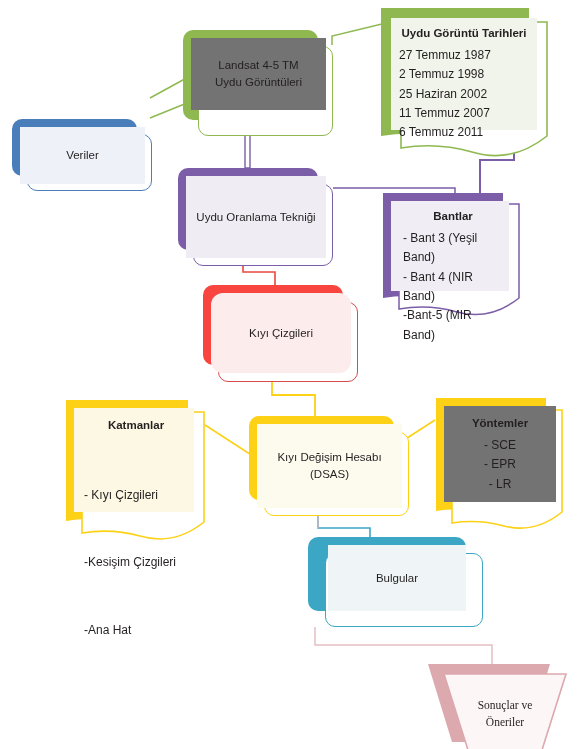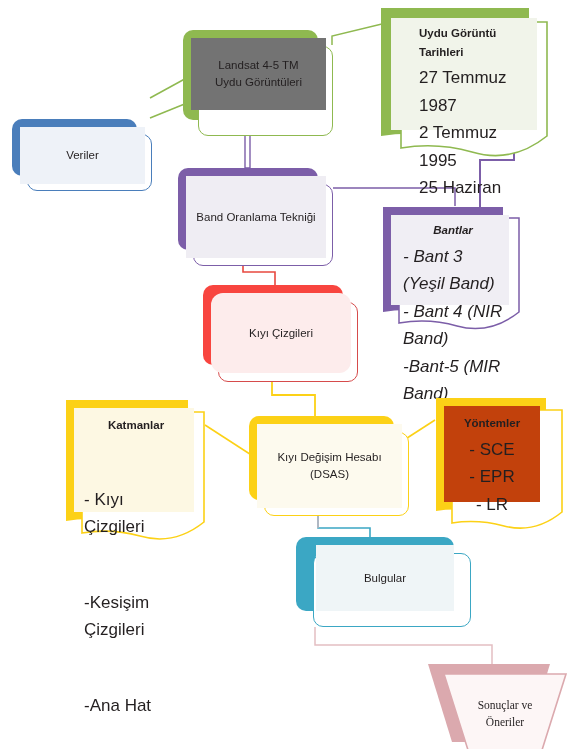--- a/index.html
+++ b/index.html
@@ -32,21 +32,21 @@
     display:flex;
     flex-direction:column;
     align-items:center;
     justify-content:center;
     text-align:center;
     font-size:11.5px;
     color:#231f20;
     line-height:1.45;
   }
   .ttl{font-weight:bold;font-size:11.5px;margin-bottom:3px;}
-  .li{font-size:17px;}
+  .li{font-size:12px;}
 
   
   .note{position:absolute;}
   .note svg{position:absolute;left:0;top:0;overflow:visible;}
   .note .ncontent{
     position:absolute;
     box-sizing:border-box;
     display:flex;flex-direction:column;
     font-size:11.5px;color:#231f20;line-height:1.62;
   }
@@ -112,38 +112,39 @@
     <div class="inner" style="left:8px;top:8px;width:135px;height:72px;background:#737373;padding:0 22px;">
       <span>Landsat 4-5 TM Uydu Görüntüleri</span>
     </div>
   </div>
 
   <div class="note" style="left:379px;top:6px;width:175px;height:140px;">
     <svg width="190" height="150" viewBox="0 0 190 150">
       <path d="M2,2 H150 V118 Q115,146 75,134 Q40,124 2,130 Z" fill="#8fb950"></path>
       <path d="M22,16 H168 V130 Q133,158 93,146 Q58,136 22,142 Z" fill="#ffffff" stroke="#8fb950" stroke-width="1.6"></path>
     </svg>
-    <div class="ncontent" style="left:12px;top:12px;width:146px;height:112px;background:#f1f4ea;padding:6px 8px 0 28px;">
+    <div class="ncontent" style="left:12px;top:12px;width:146px;height:112px;background:#f1f4ea;padding:6px 8px 0 8px;">
       <div class="ttl">Uydu Görüntü Tarihleri</div>
       <div class="li">27 Temmuz 1987</div>
-      <div class="li"> 2 Temmuz  1995</div>
+      <div class="li"> 2 Temmuz  1998</div>
       <div class="li">25 Haziran   2002</div>
       <div class="li">11 Temmuz 2007</div>
+      <div class="li"> 6 Temmuz  2011</div>
     </div>
   </div>
 
   <div class="node" style="left:178px;top:168px;width:155px;height:98px;">
     <div class="slab" style="width:140px;height:82px;background:#7c5ea8;"></div>
     <div class="panel" style="left:15px;top:16px;width:140px;height:82px;border-color:#7c5ea8;"></div>
     <div class="inner" style="left:8px;top:8px;width:140px;height:82px;background:#efedf3;padding:0 8px;">
-      <span>Band Oranlama Tekniği</span>
-    </div>
-  </div>
-
-  <div class="note" style="left:381px;top:205px;width:145px;height:112px;font-style:italic;">
+      <span>Uydu Oranlama Tekniği</span>
+    </div>
+  </div>
+
+  <div class="note" style="left:381px;top:191px;width:145px;height:112px;">
     <svg width="160" height="125" viewBox="0 0 160 125">
       <path d="M2,2 H122 V96 Q93,119 60,110 Q32,102 2,107 Z" fill="#7c5ea8"></path>
       <path d="M18,13 H138 V107 Q109,130 76,121 Q48,113 18,118 Z" fill="#ffffff" stroke="#7c5ea8" stroke-width="1.5"></path>
     </svg>
     <div class="ncontent" style="left:10px;top:10px;width:118px;height:90px;background:#f0eef4;padding:6px 6px 0 12px;">
       <div class="ttl">Bantlar</div>
       <div class="li">- Bant  3 (Yeşil Band)</div>
       <div class="li">- Bant 4 (NIR Band)</div>
       <div class="li">-Bant-5 (MIR Band)</div>
     </div>
@@ -177,29 +178,29 @@
       <span>Kıyı Değişim Hesabı</span>
       <span>(DSAS)</span>
     </div>
   </div>
 
   <div class="note" style="left:434px;top:396px;width:130px;height:120px;">
     <svg width="145" height="132" viewBox="0 0 145 132">
       <path d="M2,2 H112 V104 Q85,126 54,118 Q28,111 2,115 Z" fill="#fcd116"></path>
       <path d="M18,14 H128 V116 Q101,138 70,130 Q44,123 18,127 Z" fill="#ffffff" stroke="#fcd116" stroke-width="1.6"></path>
     </svg>
-    <div class="ncontent" style="left:10px;top:10px;width:96px;height:96px;background:#c2410c;padding:8px 4px 0 4px;align-items:center;">
+    <div class="ncontent" style="left:10px;top:10px;width:112px;height:96px;background:#737373;padding:8px 4px 0 4px;align-items:center;">
       <div class="ttl">Yöntemler</div>
       <div class="li" style="align-self:center;">- SCE</div>
       <div class="li" style="align-self:center;">- EPR</div>
       <div class="li" style="align-self:center;">- LR</div>
     </div>
   </div>
 
-  <div class="node" style="left:296px;top:537px;width:142px;height:90px;">
+  <div class="node" style="left:308px;top:537px;width:142px;height:90px;">
     <div class="slab" style="width:158px;height:74px;background:#3ba7c4;"></div>
     <div class="panel" style="left:17px;top:16px;width:158px;height:74px;border-color:#3ba7c4;"></div>
     <div class="inner" style="left:20px;top:8px;width:138px;height:66px;background:#eff5f7;">
       <span>Bulgular</span>
     </div>
   </div>
 
   <div class="trap" style="left:414px;top:662px;width:160px;height:87px;font-family:Liberation Serif, serif;">
     <svg width="160" height="90" viewBox="0 0 160 90">
       <path d="M14,2 H136 L112,80 H38 Z" fill="#dba9ae"></path>

